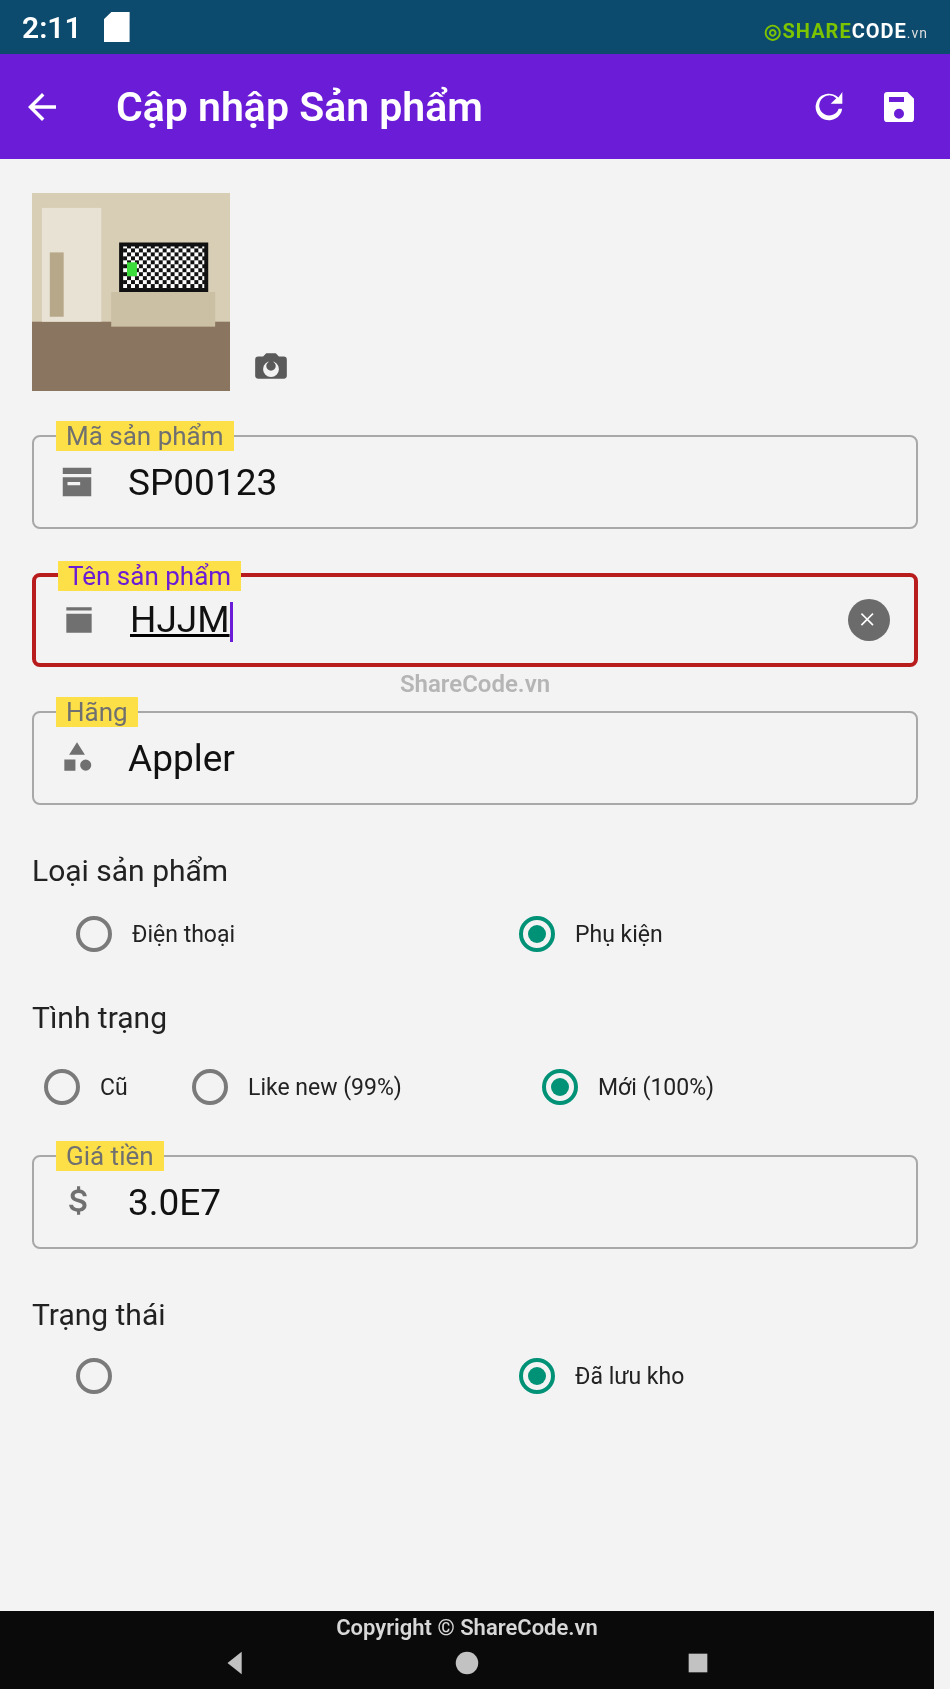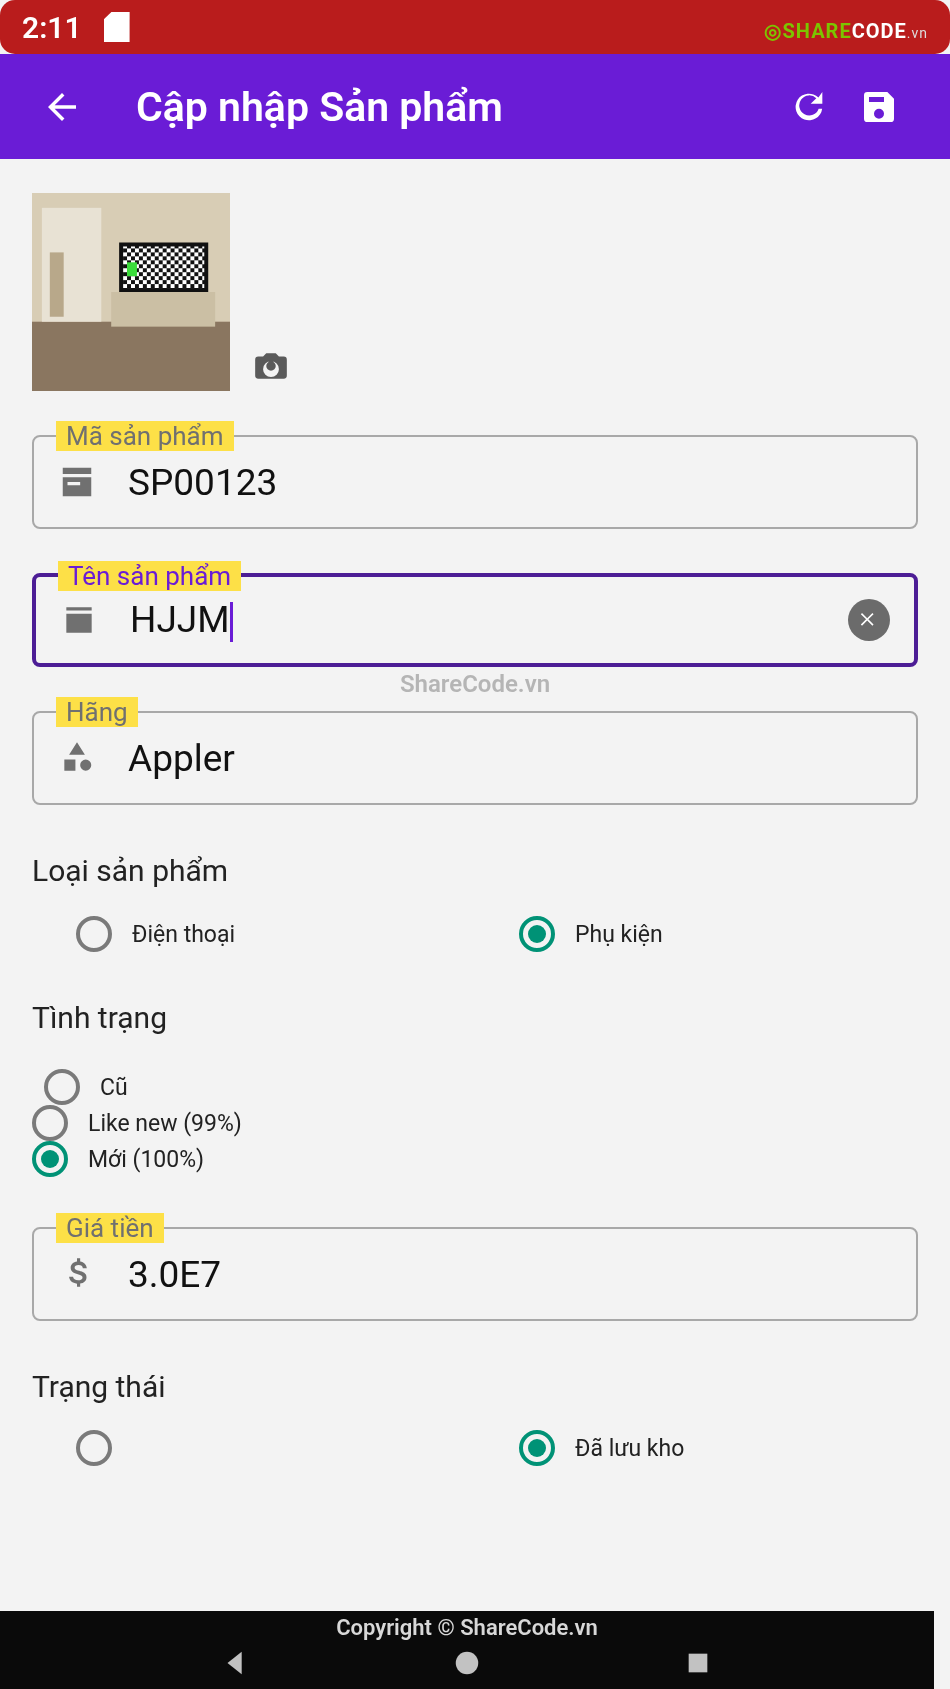--- a/index.html
+++ b/index.html
@@ -1,39 +1,39 @@
 <!DOCTYPE html>
 <html><head>
 <meta charset="utf-8">
 <style>
   * { box-sizing: border-box; margin: 0; padding: 0; }
   html, body { width: 950px; height: 1689px; font-family: Roboto, Arial, sans-serif; overflow: hidden; }
   body { background: #f3f3f3; position: relative; }
 
-  .status-bar { height: 54px; background: #b91c1c; display: flex; align-items: center; justify-content: space-between; padding: 8px 22px; color: #fff; font-size: 30px; font-weight: 600; border-radius: 15px; }
+  .status-bar { height: 54px; background: #0c4a6e; display: flex; align-items: center; justify-content: space-between; padding: 8px 22px; color: #fff; font-size: 30px; font-weight: 600; }
   .status-left { display: flex; align-items: center; gap: 22px; }
   .sharecode-logo { font-size: 20px; font-weight: 700; color: #fff; letter-spacing: 1px; }
   .sharecode-logo .g { color: #7cc400; }
   .sharecode-logo .vn { font-weight:400; font-size:14px; color:#ddd; }
 
-  .app-bar { height: 105px; background: #6a1cd6; display: flex; align-items: center; padding: 0 36px; color:#fff; }
+  .app-bar { height: 105px; background: #6a1cd6; display: flex; align-items: center; padding: 0 16px; color:#fff; }
   .app-bar .back { width:52px; display:flex; justify-content:center; align-items:center; }
   .app-bar .title { flex:1; font-size:41px; font-weight:600; padding-left:48px; }
   .app-bar .action { width:70px; display:flex; justify-content:center; align-items:center; }
   .icon-svg { fill:#fff; }
 
   .content { position:absolute; top:159px; left:0; right:0; bottom:78px; overflow:hidden; background:#f3f3f3; padding:0 32px; }
 
   .img-row { display:flex; align-items:flex-end; gap:20px; margin-top:34px; }
   .prod-img { width:198px; height:198px; background:#d6cdb8; display:block; position:relative; overflow:hidden; }
   .prod-img svg { width:100%; height:100%; display:block; }
   .cam-btn { width:42px; height:38px; margin-bottom:6px; }
 
   .field { position:relative; border:2px solid #a8a8a8; border-radius:8px; margin-top:44px; height:94px; display:flex; align-items:center; padding:0 24px; background:transparent; }
-  .field.focused { border:4px solid #4c1d95; }
+  .field.focused { border:4px solid #b91c1c;text-decoration:underline; }
   .field .float-label { position:absolute; top:-16px; left:22px; background:#fde047; padding:0 10px; font-size:26px; color:#707070; }
   .field.focused .float-label { color:#6a1cd6; }
   .field .lead-icon { width:38px; height:38px; margin-right:32px; fill:#707070; flex-shrink:0; }
   .field .value { font-size:37px; color:#111; flex:1; outline:none; border:none; background:transparent; }
   .field .cursor { display:inline-block; width:3px; height:40px; background:#6a1cd6; vertical-align:middle; animation:blink 1s step-end infinite; }
   @keyframes blink { 50% {opacity:0;} }
   .field .clear { width:42px; height:42px; border-radius:50%; background:#6b6b6b; display:flex; align-items:center; justify-content:center; flex-shrink:0; }
   .field .clear svg { fill:#fff; width:22px; height:22px; }
 
   .section-label { font-size:30px; color:#222; margin-top:48px; }
@@ -157,21 +157,21 @@
       <span class="circle"></span>
       <span class="lbl">Điện thoại</span>
     </div>
     <div class="radio-opt selected">
       <span class="circle"></span>
       <span class="lbl">Phụ kiện</span>
     </div>
   </div>
 
   <div class="section-label">Tình trạng</div>
-  <div class="radio-row three" style="margin-top:34px;flex-direction:column;">
+  <div class="radio-row three" style="margin-top:34px;">
     <div class="radio-opt">
       <span class="circle"></span>
       <span class="lbl">Cũ</span>
     </div>
     <div class="radio-opt">
       <span class="circle"></span>
       <span class="lbl">Like new (99%)</span>
     </div>
     <div class="radio-opt selected">
       <span class="circle"></span>

